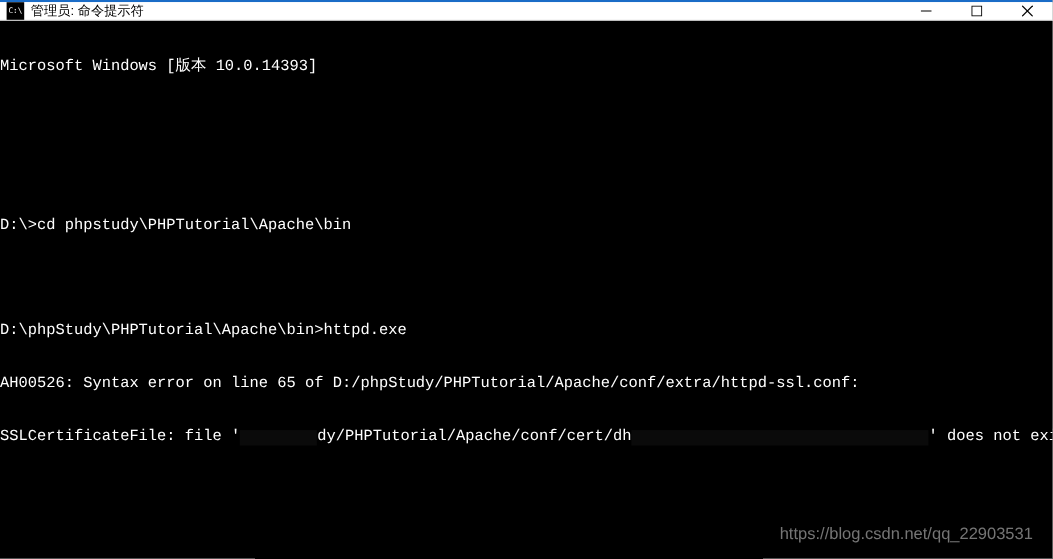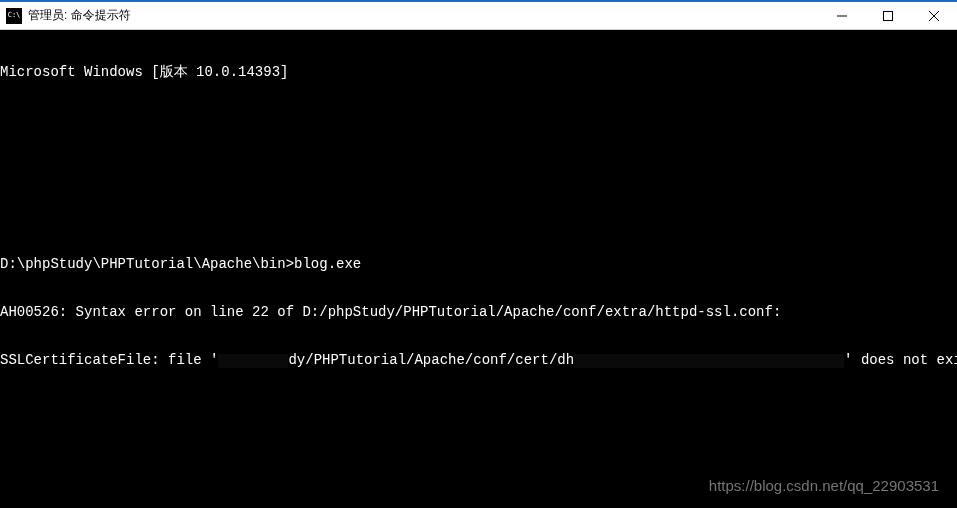--- a/index.html
+++ b/index.html
@@ -16,21 +16,21 @@
       position: relative;
     }
     .window {
       width: 100%;
       height: 100%;
       display: flex;
       flex-direction: column;
       border-top: 2px solid #1a6cc7;
     }
     .titlebar {
-      height: 28px;
+      height: 17px;
       background: #ffffff;
       display: flex;
       align-items: center;
       padding-left: 6px;
       border-bottom: 1px solid #d0d0d0;
     }
     .titlebar-icon {
       width: 16px;
       height: 16px;
       margin-right: 6px;
@@ -127,23 +127,24 @@
             <line x1="10" y1="0" x2="0" y2="10" stroke="#000" stroke-width="1"></line>
           </svg>
       </div>
     </div>
   </div>
 
   <div class="terminal">
     <div class="term-line">Microsoft Windows [版本 10.0.14393]</div>
     <div class="term-line"></div>
     <div class="term-line"></div>
+    <div class="term-line"><span>D:\&gt;</span><span>cd phpstudy\PHPTutorial\Apache\bin</span></div>
     <div class="term-line"></div>
-    <div class="term-line"><span>D:\phpStudy\PHPTutorial\Apache\bin&gt;</span><span>blog.exe</span></div>
-    <div class="term-line">AH00526: Syntax error on line 22 of D:/phpStudy/PHPTutorial/Apache/conf/extra/httpd-ssl.conf:</div>
+    <div class="term-line"><span>D:\phpStudy\PHPTutorial\Apache\bin&gt;</span><span>httpd.exe</span></div>
+    <div class="term-line">AH00526: Syntax error on line 65 of D:/phpStudy/PHPTutorial/Apache/conf/extra/httpd-ssl.conf:</div>
     <div class="term-line"><span>SSLCertificateFile: file '</span><span class="redact r1"></span><span>dy/PHPTutorial/Apache/conf/cert/dh</span><span class="redact r2"></span><span>' does not exist o</span></div>
     
     
     
 
     <div class="watermark">https://blog.csdn.net/qq_22903531</div>
   </div>
 </div>
 
 </body></html>

